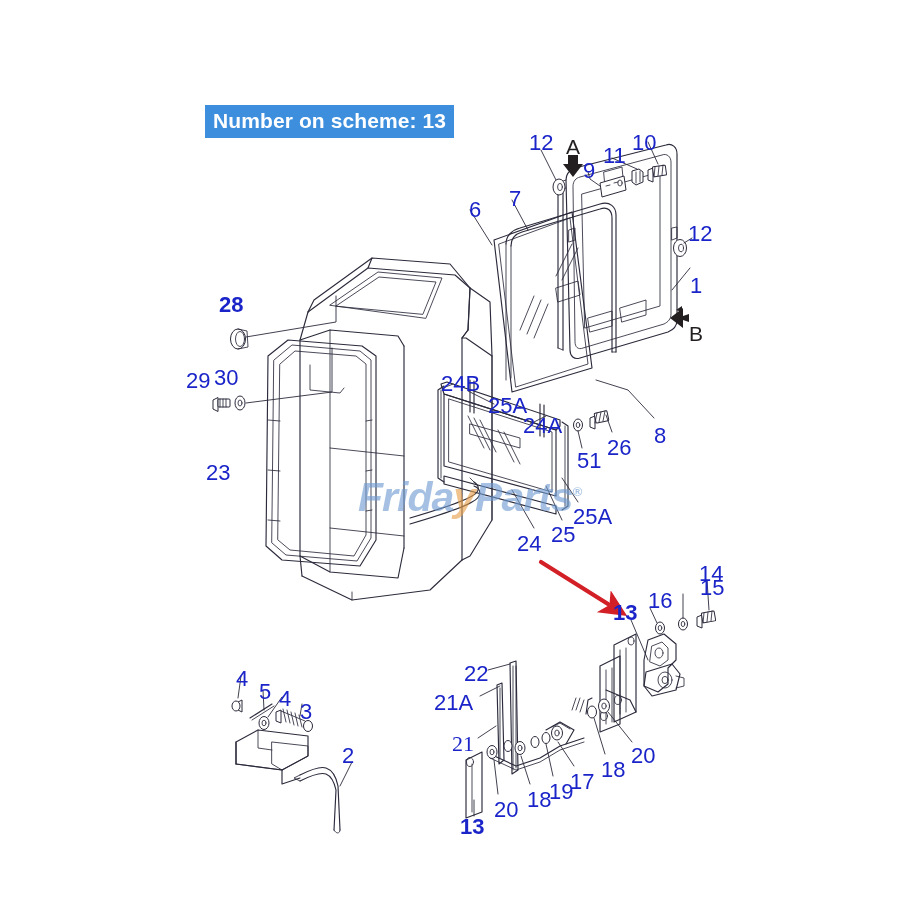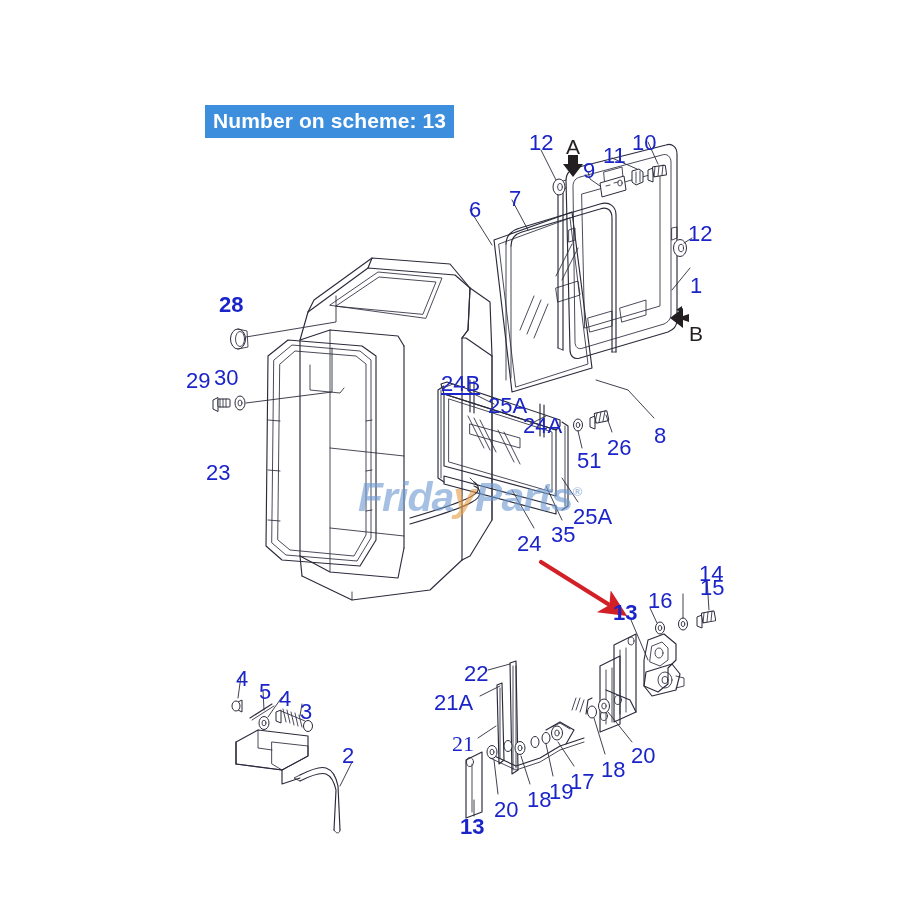--- a/index.html
+++ b/index.html
@@ -412,22 +412,22 @@
       <div class="lbl" style="left: 601px; top: 759px;">18</div>
       <div class="lbl" style="left: 549px; top: 781px;">19</div>
       <div class="lbl" style="left: 494px; top: 799px;">20</div>
       <div class="lbl" style="left: 631px; top: 745px;">20</div>
       <div class="lbl" style="left: 452px; top: 733px; font-family: Liberation Serif, serif;">21</div>
       <div class="lbl" style="left: 434px; top: 692px;">21A</div>
       <div class="lbl" style="left: 464px; top: 663px;">22</div>
       <div class="lbl" style="left: 206px; top: 462px;">23</div>
       <div class="lbl" style="left: 517px; top: 533px;">24</div>
       <div class="lbl" style="left: 523px; top: 415px;">24A</div>
-      <div class="lbl" style="left: 441px; top: 373px; text-decoration: underline;">24B</div>
-      <div class="lbl" style="left: 551px; top: 524px;">35</div>
+      <div class="lbl" style="left: 441px; top: 373px;">24B</div>
+      <div class="lbl" style="left: 551px; top: 524px;">25</div>
       <div class="lbl" style="left: 488px; top: 395px;">25A</div>
       <div class="lbl" style="left: 573px; top: 506px;">25A</div>
       <div class="lbl" style="left: 607px; top: 437px;">26</div>
       <div class="lbl" style="left: 577px; top: 450px;">51</div>
       <div class="lbl" style="left: 219px; top: 294px; font-weight: bold;">28</div>
       <div class="lbl" style="left: 186px; top: 370px;">29</div>
       <div class="lbl" style="left: 214px; top: 367px;">30</div>
     </div>
   <div id="mark-layer">
       <div class="lbl mark" style="left: 566px; top: 136px;">A</div>

